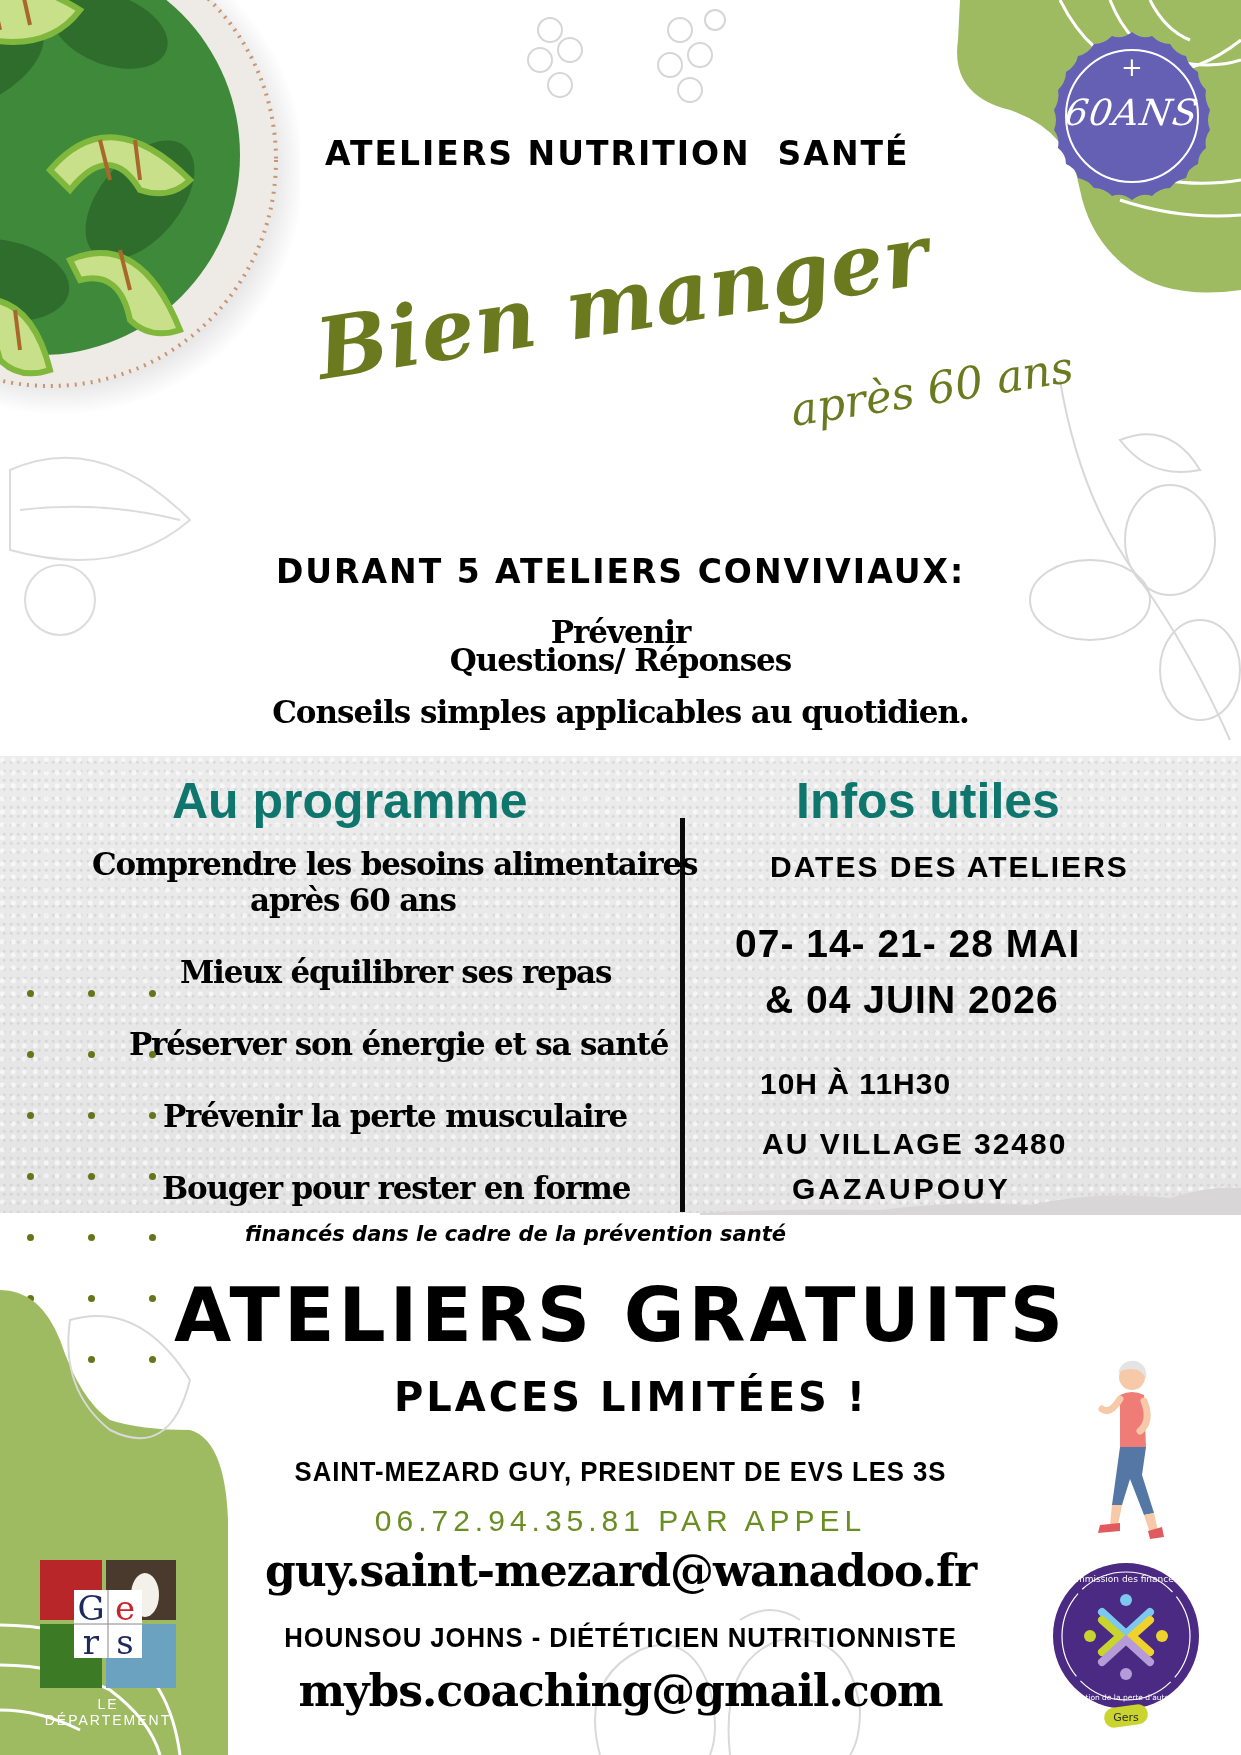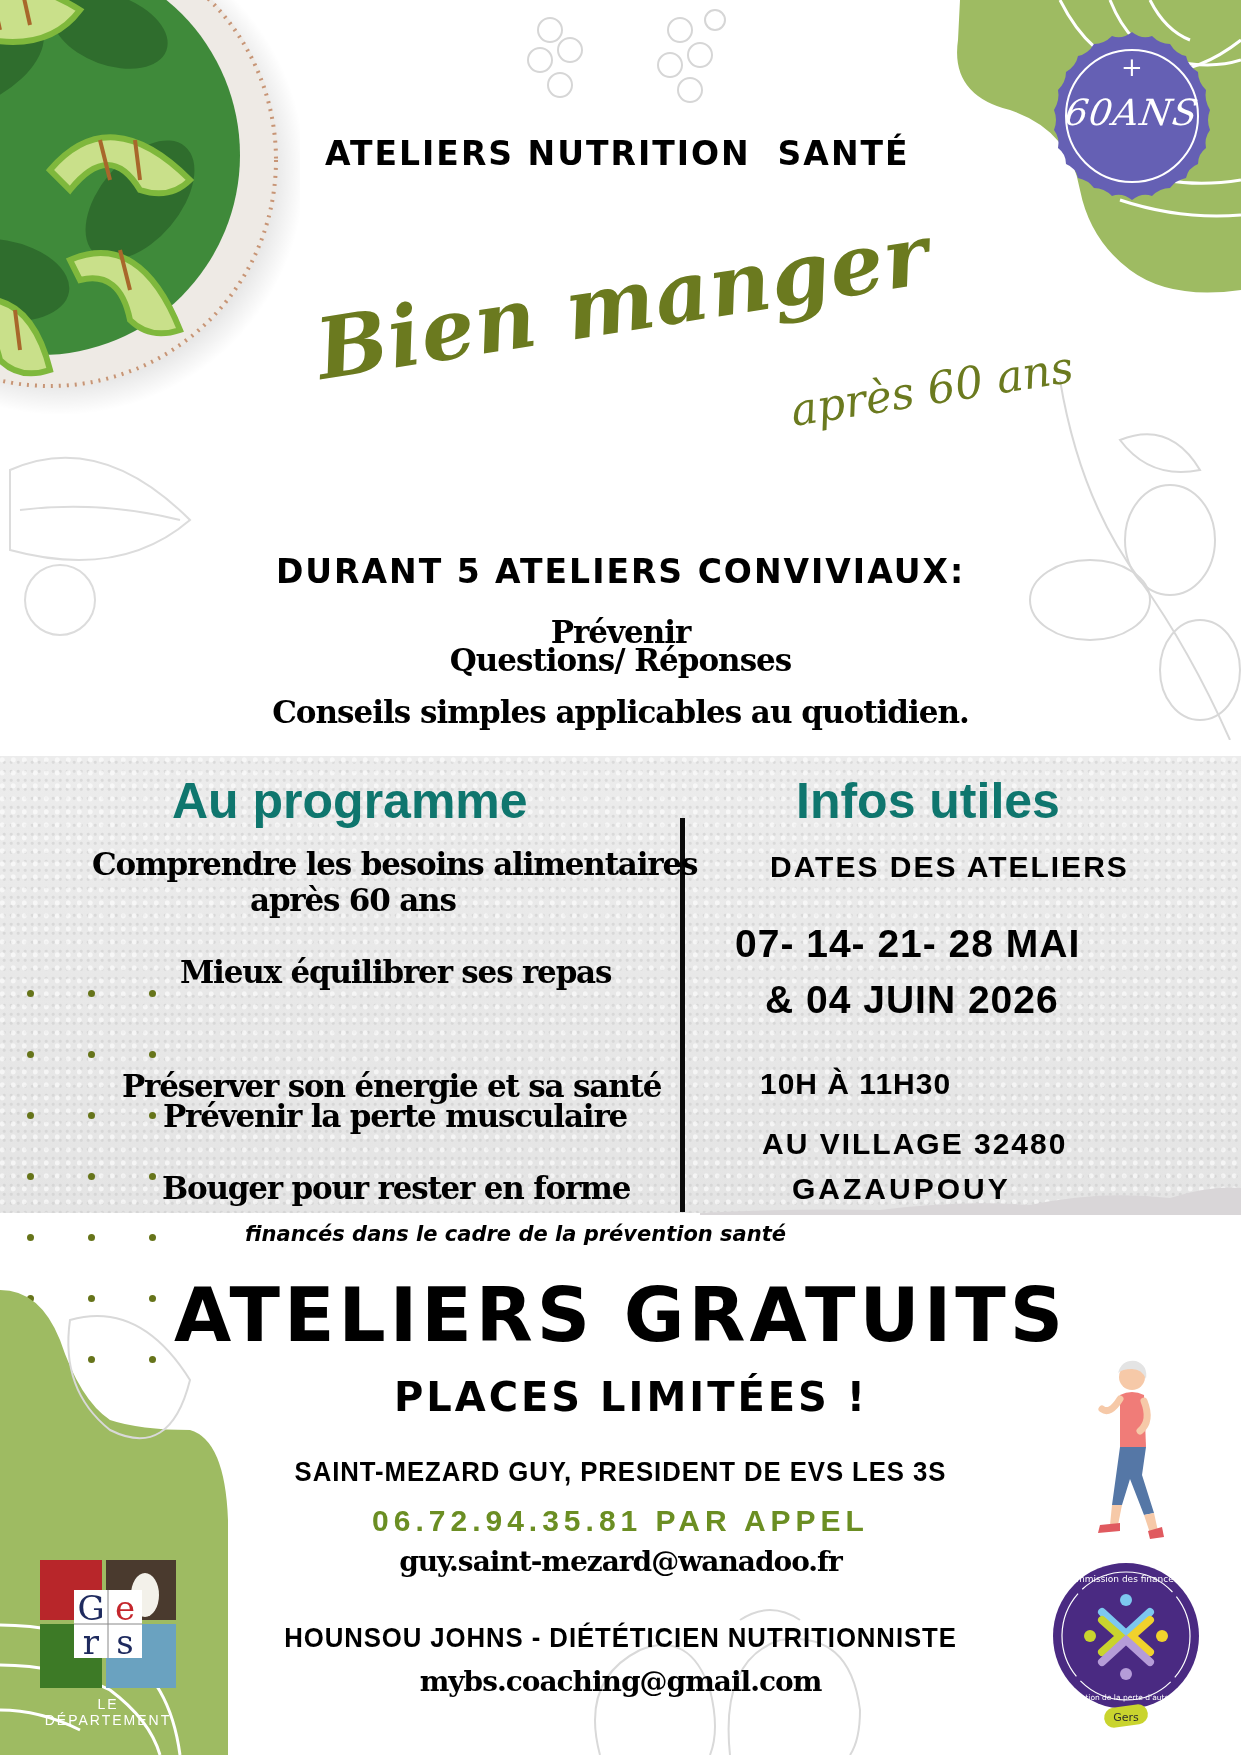--- a/index.html
+++ b/index.html
@@ -46,21 +46,21 @@
   .section-title { font-family: "Liberation Sans", sans-serif; font-weight: bold; font-size: 50px; color: #0f766e; }
   #prog-title { left: 172px; top: 772px; }
   #info-title { left: 796px; top: 772px; }
 
   #divider { left: 680px; top: 818px; width: 5px; height: 394px; background: #0a0a0a; }
 
   .prog-item { font-family: "DejaVu Serif", serif; font-weight: bold; font-size: 31px; letter-spacing: -1.2px; white-space: nowrap; }
   #prog-0a { left: 92px; top: 846px; }
   #prog-0b { left: 250px; top: 882px; }
   #prog-1 { left: 180px; top: 954px; }
-  #prog-2 { left: 122px; top: 1026px; margin-top: 42px; }
+  #prog-2 { left: 129px; top: 1026px; }
   #prog-3 { left: 163px; top: 1098px; }
   #prog-4 { left: 162px; top: 1170px; }
 
   .dot { position: absolute; width: 7px; height: 7px; border-radius: 50%; background: #66741a; }
 
   .info-caps { font-family: "Liberation Sans", sans-serif; font-weight: bold; white-space: nowrap; letter-spacing: 2px; }
   #dates-label { left: 770px; top: 850px; font-size: 30px; }
   #dates-1 { left: 735px; top: 922px; font-size: 39px; letter-spacing: 1px; }
   #dates-2 { left: 765px; top: 978px; font-size: 39px; letter-spacing: 1px; }
   #time { left: 760px; top: 1067px; font-size: 30px; letter-spacing: 1px; }
@@ -69,22 +69,22 @@
 
   
   #finance { left: 0; width: 1031px; top: 1222px; font-size: 21px; font-weight: bold; font-style: italic; }
   #gratuits { left: 0; width: 1241px; top: 1272px; font-size: 74px; font-weight: bold; letter-spacing: 4px; }
   #places { left: 0; width: 1241px; top: 1374px; font-size: 40px; font-weight: bold; letter-spacing: 3px; padding-left: 21px; }
 
   #blob-bl { left: 0; top: 1280px; width: 240px; height: 475px; }
 
   .contact-caps { left: 0; width: 1241px; font-family: "Liberation Sans", sans-serif; font-weight: bold; font-size: 28px; letter-spacing: 1px; transform: scaleX(0.92); }
   #c1-name { top: 1456px; }
-  #c1-phone { left: 0; width: 1241px; top: 1504px; font-family: "Liberation Sans", sans-serif; font-weight: bold; font-size: 30px; letter-spacing: 5px; color: #6b8e23; }
-  .email { left: 0; width: 1241px; font-family: "DejaVu Serif", serif; font-weight: bold; font-size: 28px; letter-spacing: -1px; }
+  #c1-phone { left: 0; width: 1241px; top: 1504px; font-family: "Liberation Sans", sans-serif; font-weight: normal; font-size: 30px; letter-spacing: 5px; color: #6b8e23; }
+  .email { left: 0; width: 1241px; font-family: "DejaVu Serif", serif; font-weight: bold; font-size: 44px; letter-spacing: -1px; }
   #c1-email { top: 1545px; }
   #c2-name { top: 1622px; }
   #c2-email { top: 1665px; }
 
   
   #gers { left: 40px; top: 1560px; width: 136px; height: 128px; }
   #gers-label { left: 38px; top: 1696px; width: 140px; font-size: 14px; color: #fff; letter-spacing: 2px; text-align: center; font-family: "Liberation Sans", sans-serif; }
 
   
   #walker { left: 1092px; top: 1355px; width: 80px; height: 190px; }

